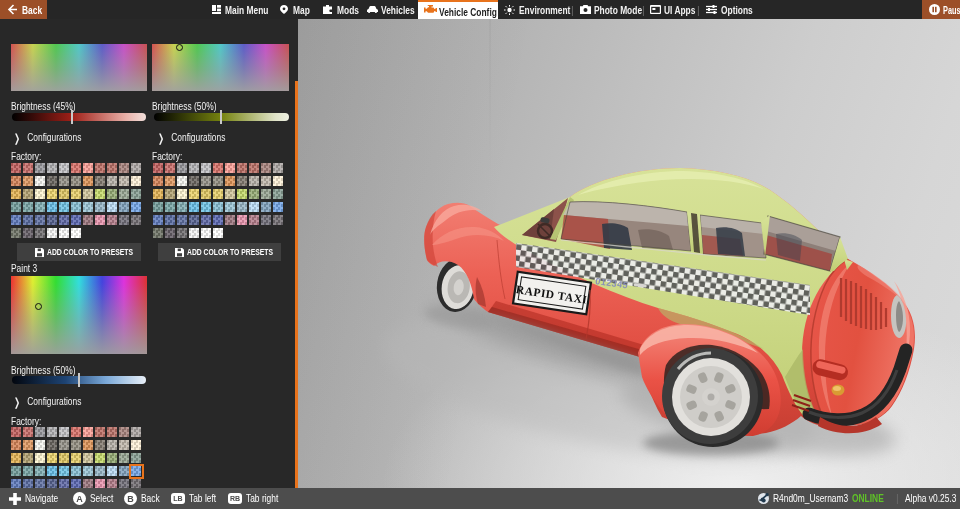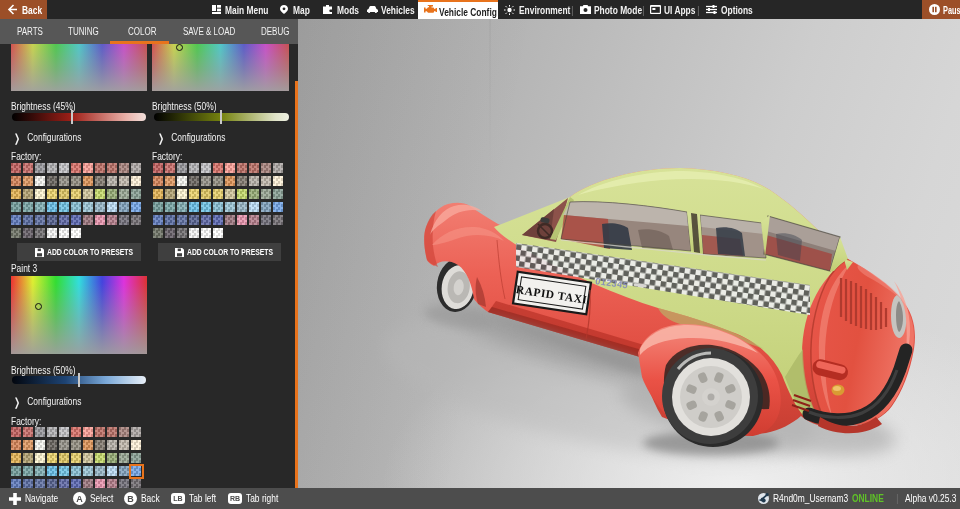--- a/index.html
+++ b/index.html
@@ -115,28 +115,20 @@
     <svg class="abs" style="left:7px;top:4px" width="11" height="11" viewBox="0 0 11 11">
         <circle cx="5.5" cy="5.5" r="5.5" fill="#fff"></circle>
         <rect x="3.4" y="2.8" width="1.6" height="5.4" fill="#9c4f28"></rect>
         <rect x="6" y="2.8" width="1.6" height="5.4" fill="#9c4f28"></rect>
       </svg>
     <span class="abs ttxt" style="left:21px;transform:scaleX(.7);transform-origin:0 0;white-space:nowrap">Pause</span>
   </div>
 </div>
 
 <div id="panel" class="abs">
-  <div id="ptabs" class="abs">
-    <span class="abs ptab ct" style="left:17px">PARTS</span>
-    <span class="abs ptab ct" style="left:68px">TUNING</span>
-    <span class="abs ptab ct" style="left:128px">COLOR</span>
-    <span class="abs ptab ct" style="left:183px">SAVE &amp; LOAD</span>
-    <span class="abs ptab ct" style="left:261px">DEBUG</span>
-    <div id="tabul" class="abs"></div>
-  </div>
 
   <div class="abs picker" style="left:11px;top:25px;width:136px;height:47px">
       <div class="pickfade" style="background:linear-gradient(180deg,rgba(150,150,150,.3) 0%,rgba(155,155,155,.65) 55%,rgba(160,160,160,.95) 100%)"></div>
     </div>
   <div class="abs picker" style="left:152px;top:25px;width:137px;height:47px">
       <div class="pickfade" style="background:linear-gradient(180deg,rgba(150,150,150,.3) 0%,rgba(155,155,155,.65) 55%,rgba(160,160,160,.95) 100%)"></div>
       <div class="abs" style="left:24px;top:0px;width:5px;height:5px;border:1.5px solid #111;border-radius:50%"></div>
     </div>
 
   <div class="abs lbl ct" style="left:11px;top:81px">Brightness (45%)</div>

